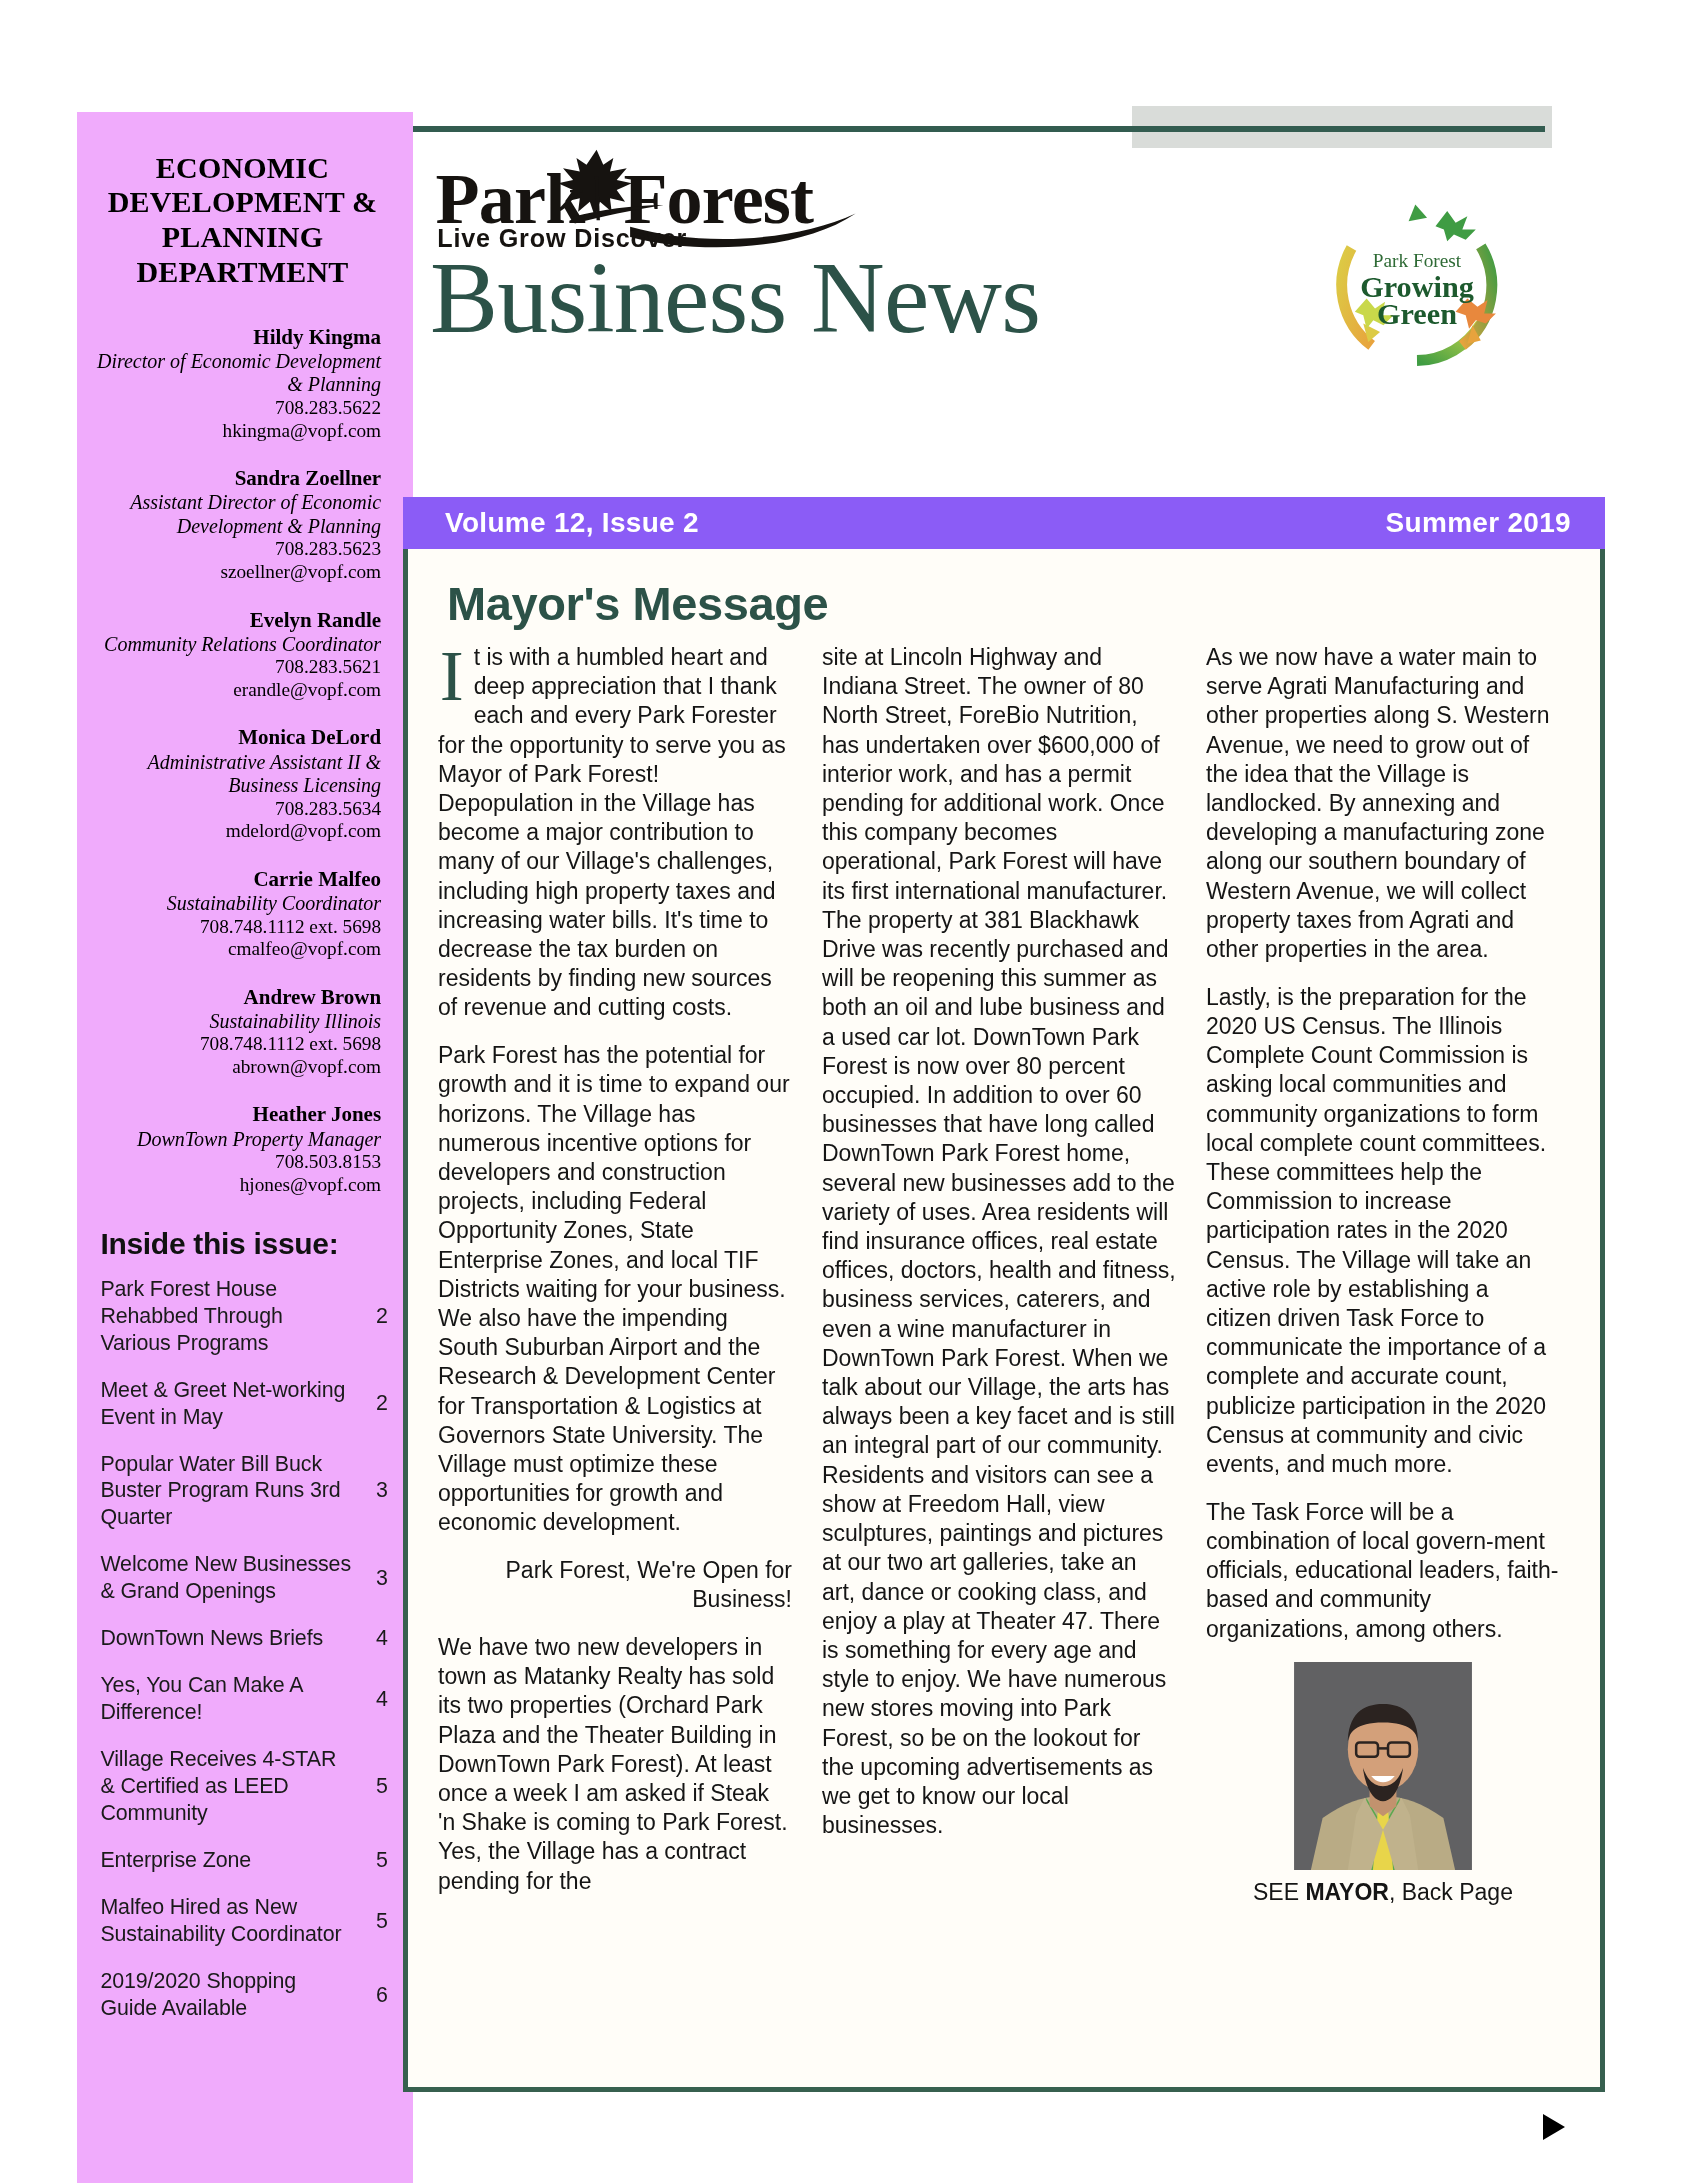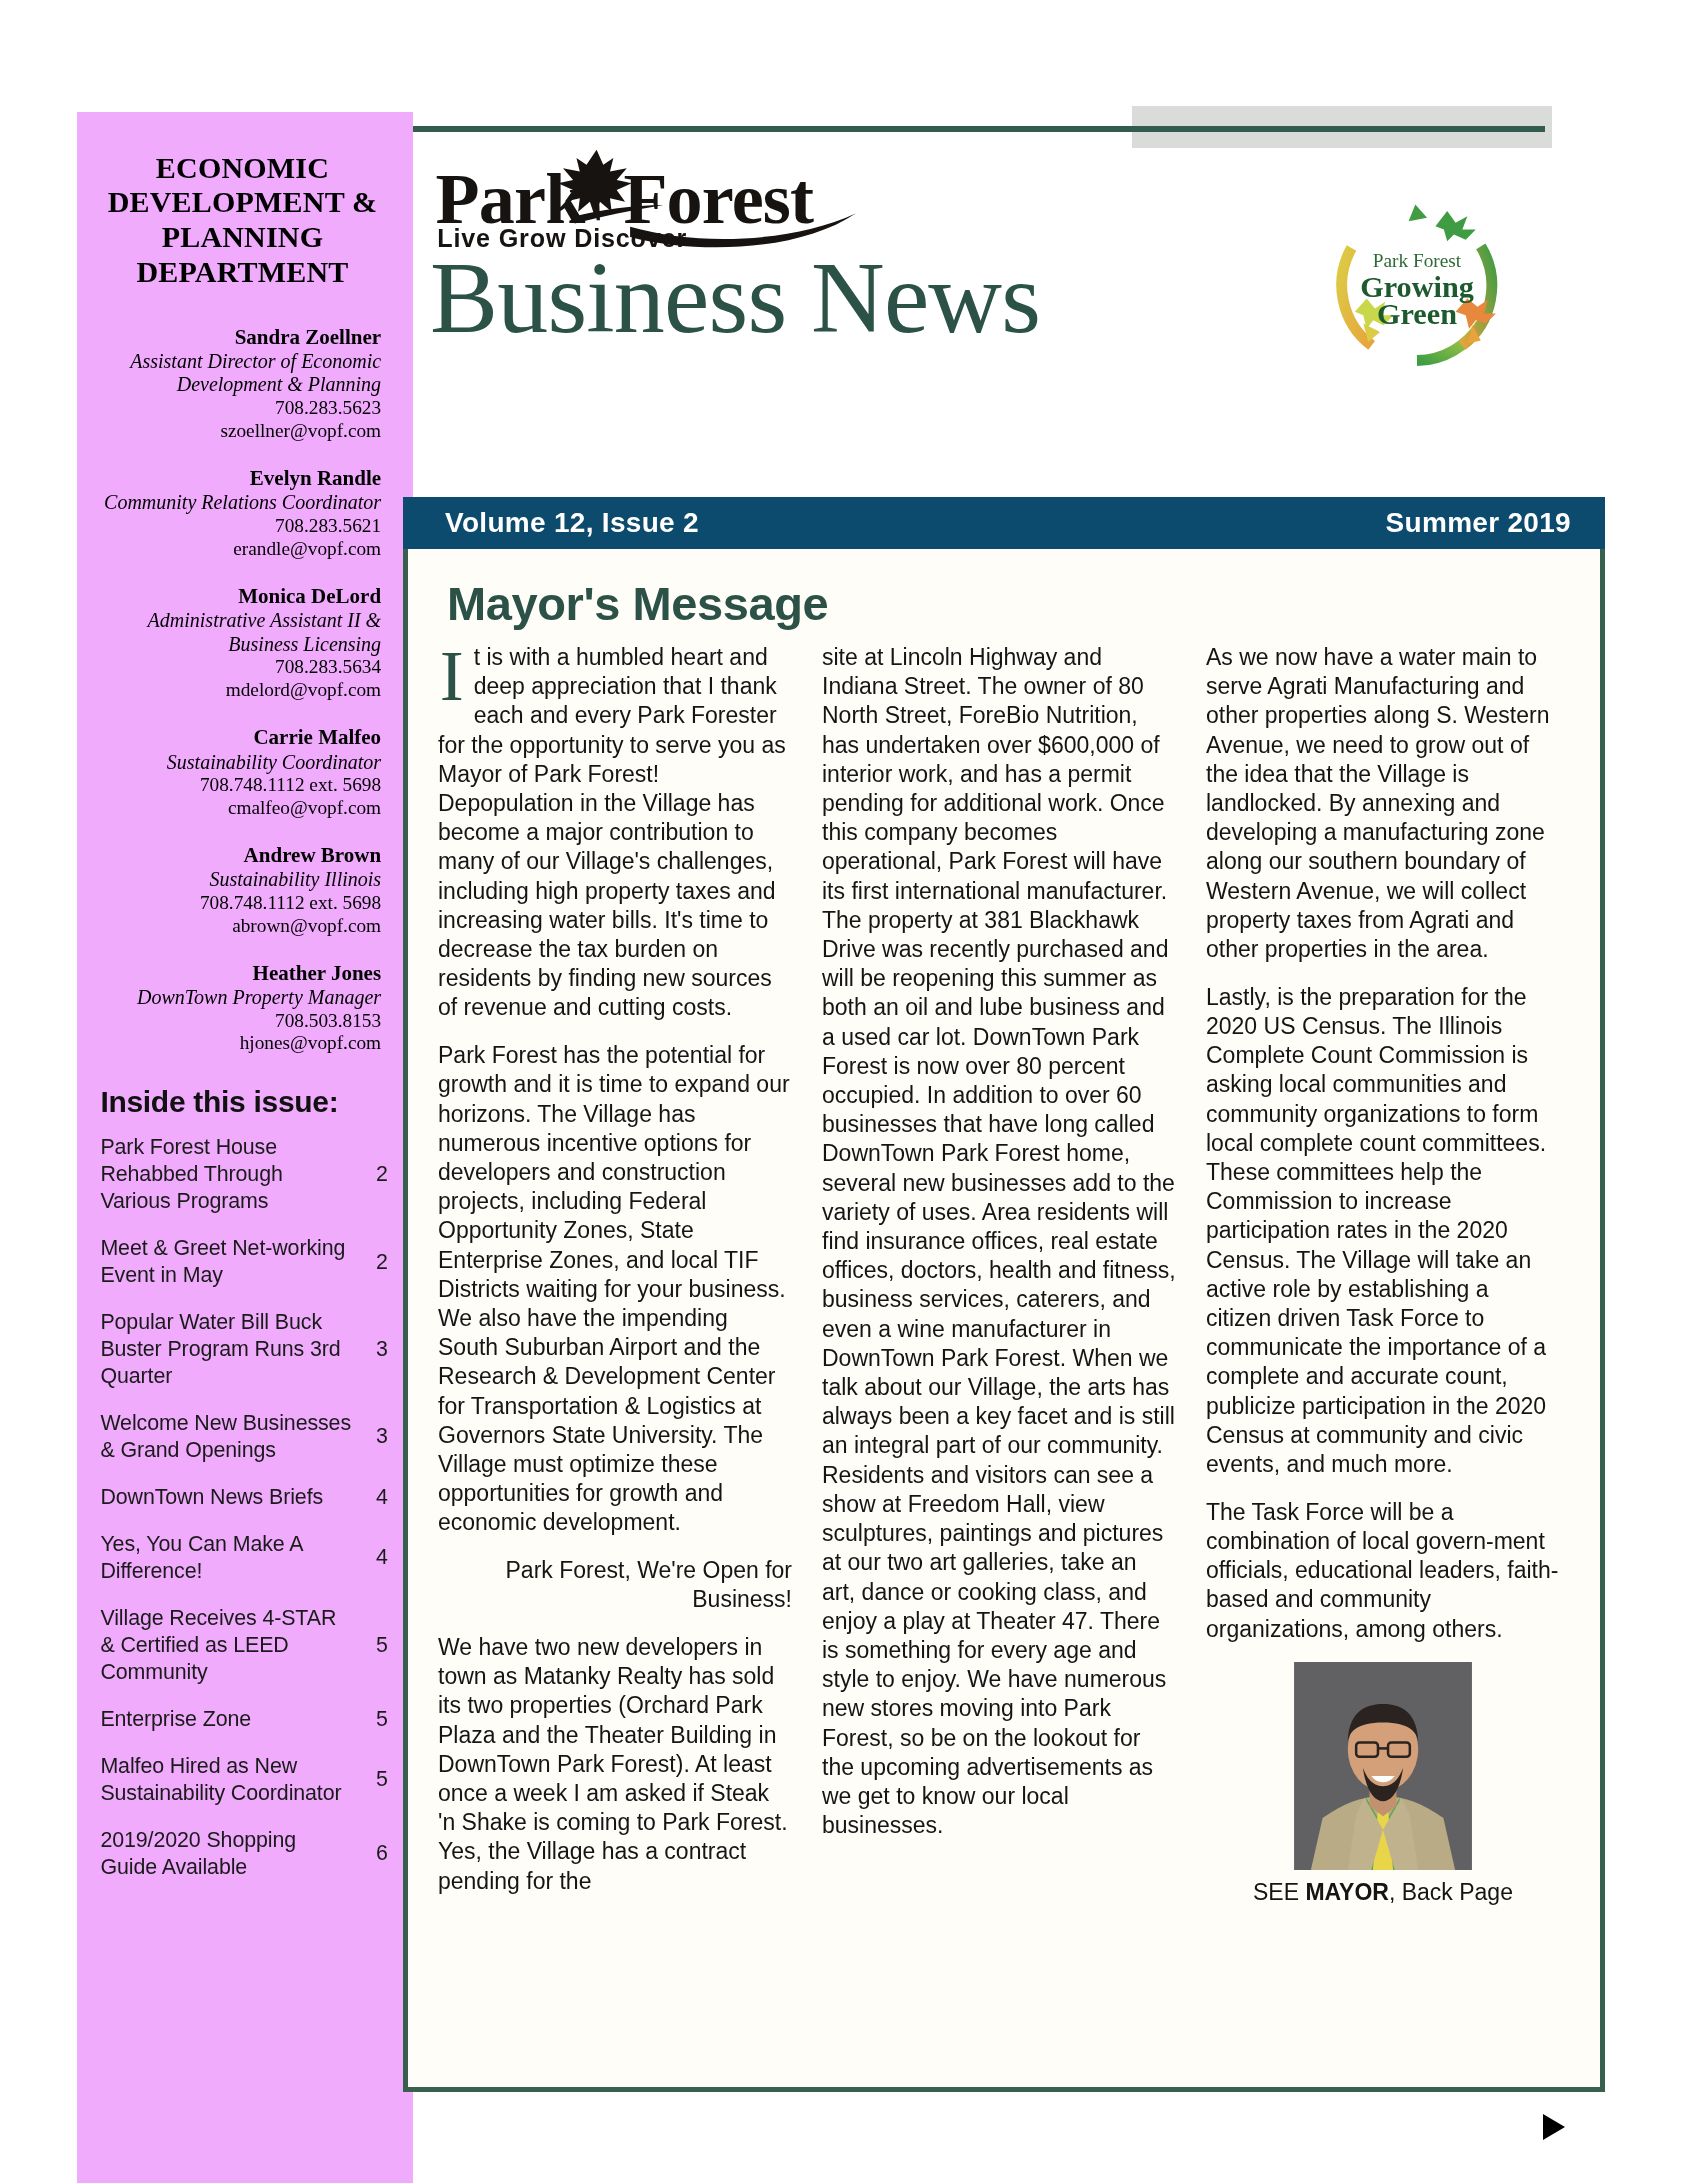--- a/index.html
+++ b/index.html
@@ -143,21 +143,21 @@
     width: 178px;
     height: 178px;
   }
 
   .volbar {
     position: absolute;
     left: 403px;
     top: 497px;
     width: 1202px;
     height: 52px;
-    background: #0c4a6e;
+    background: #8b5cf6;
     color: #ffffff;
     display: flex;
     align-items: center;
     justify-content: space-between;
     box-sizing: border-box;
     padding: 0 34px 0 42px;
     font-weight: bold;
     font-size: 28px;
     letter-spacing: 0.3px;
   }
@@ -242,20 +242,26 @@
 <body>
 
 <div class="page">
 
   <div class="sidebar">
 
     <div class="dept-title">ECONOMIC DEVELOPMENT &amp; PLANNING DEPARTMENT</div>
 
     <div class="staff-list">
 
+      <div class="staff">
+        <div class="staff-name">Hildy Kingma</div>
+        <div class="staff-role">Director of Economic Development &amp; Planning</div>
+        <div class="staff-phone">708.283.5622</div>
+        <div class="staff-email">hkingma@vopf.com</div>
+      </div>
 
       <div class="staff">
         <div class="staff-name">Sandra Zoellner</div>
         <div class="staff-role">Assistant Director of Economic Development &amp; Planning</div>
         <div class="staff-phone">708.283.5623</div>
         <div class="staff-email">szoellner@vopf.com</div>
       </div>
 
       <div class="staff">
         <div class="staff-name">Evelyn Randle</div>

